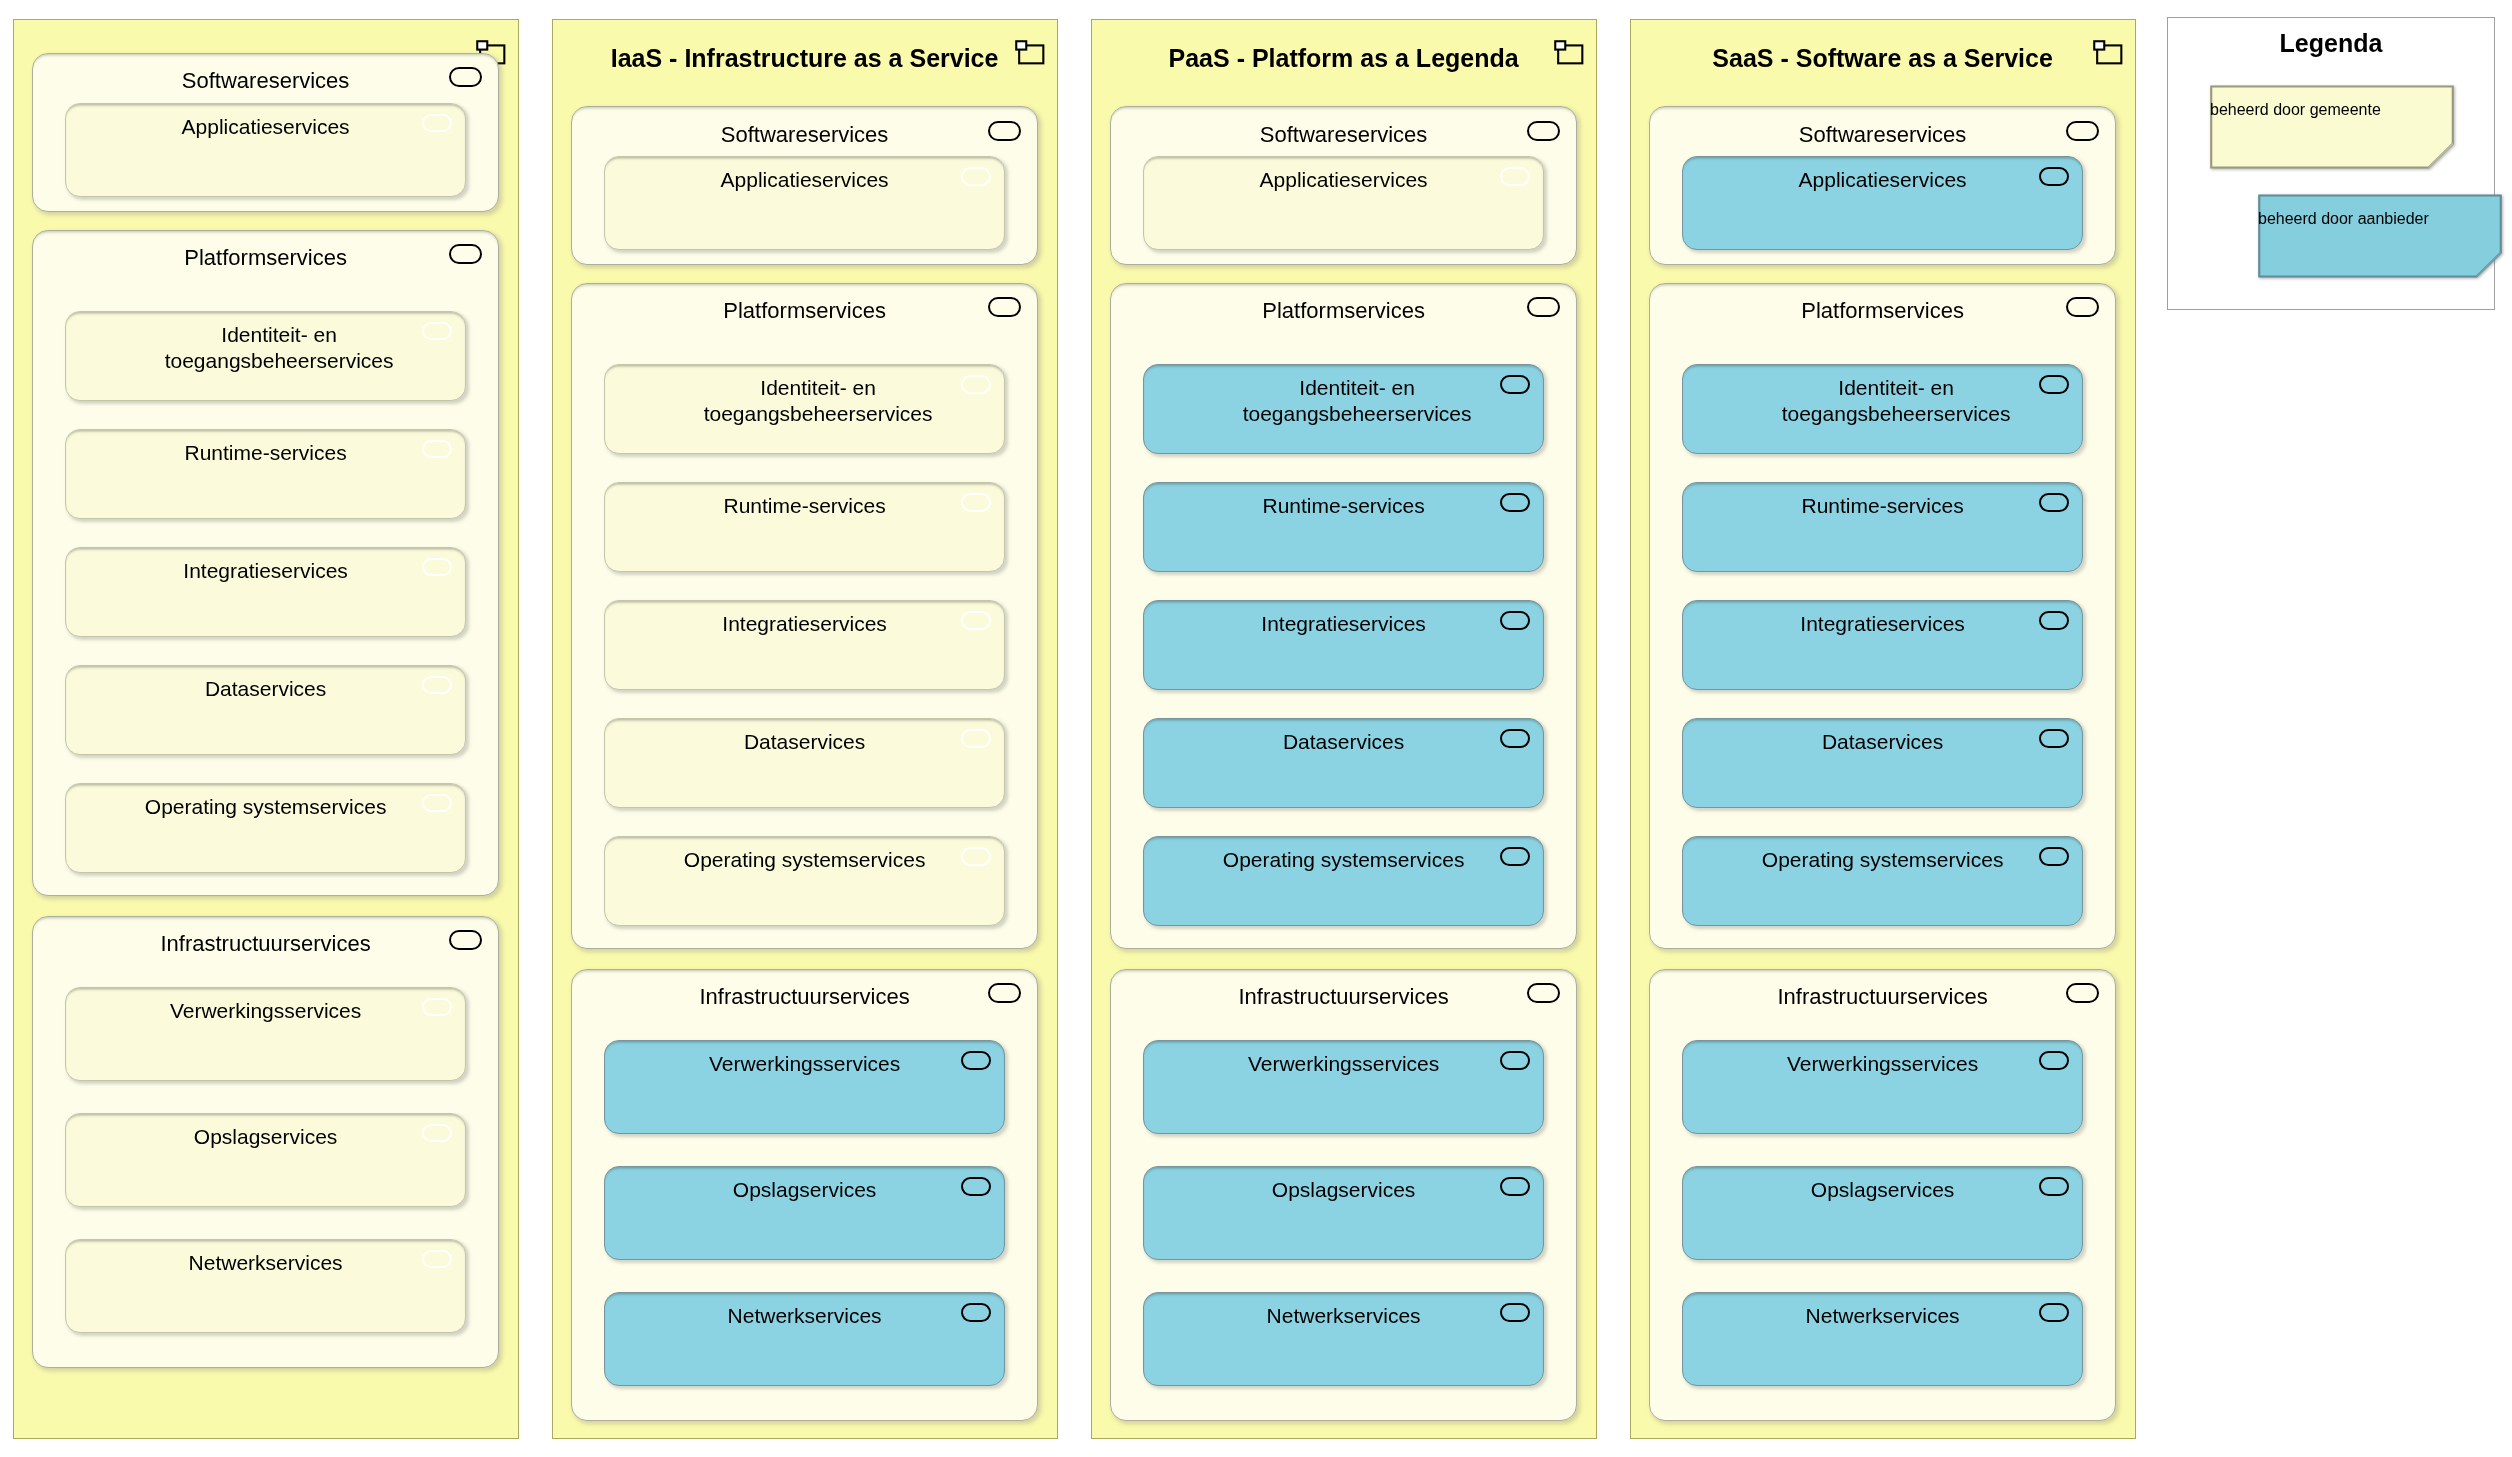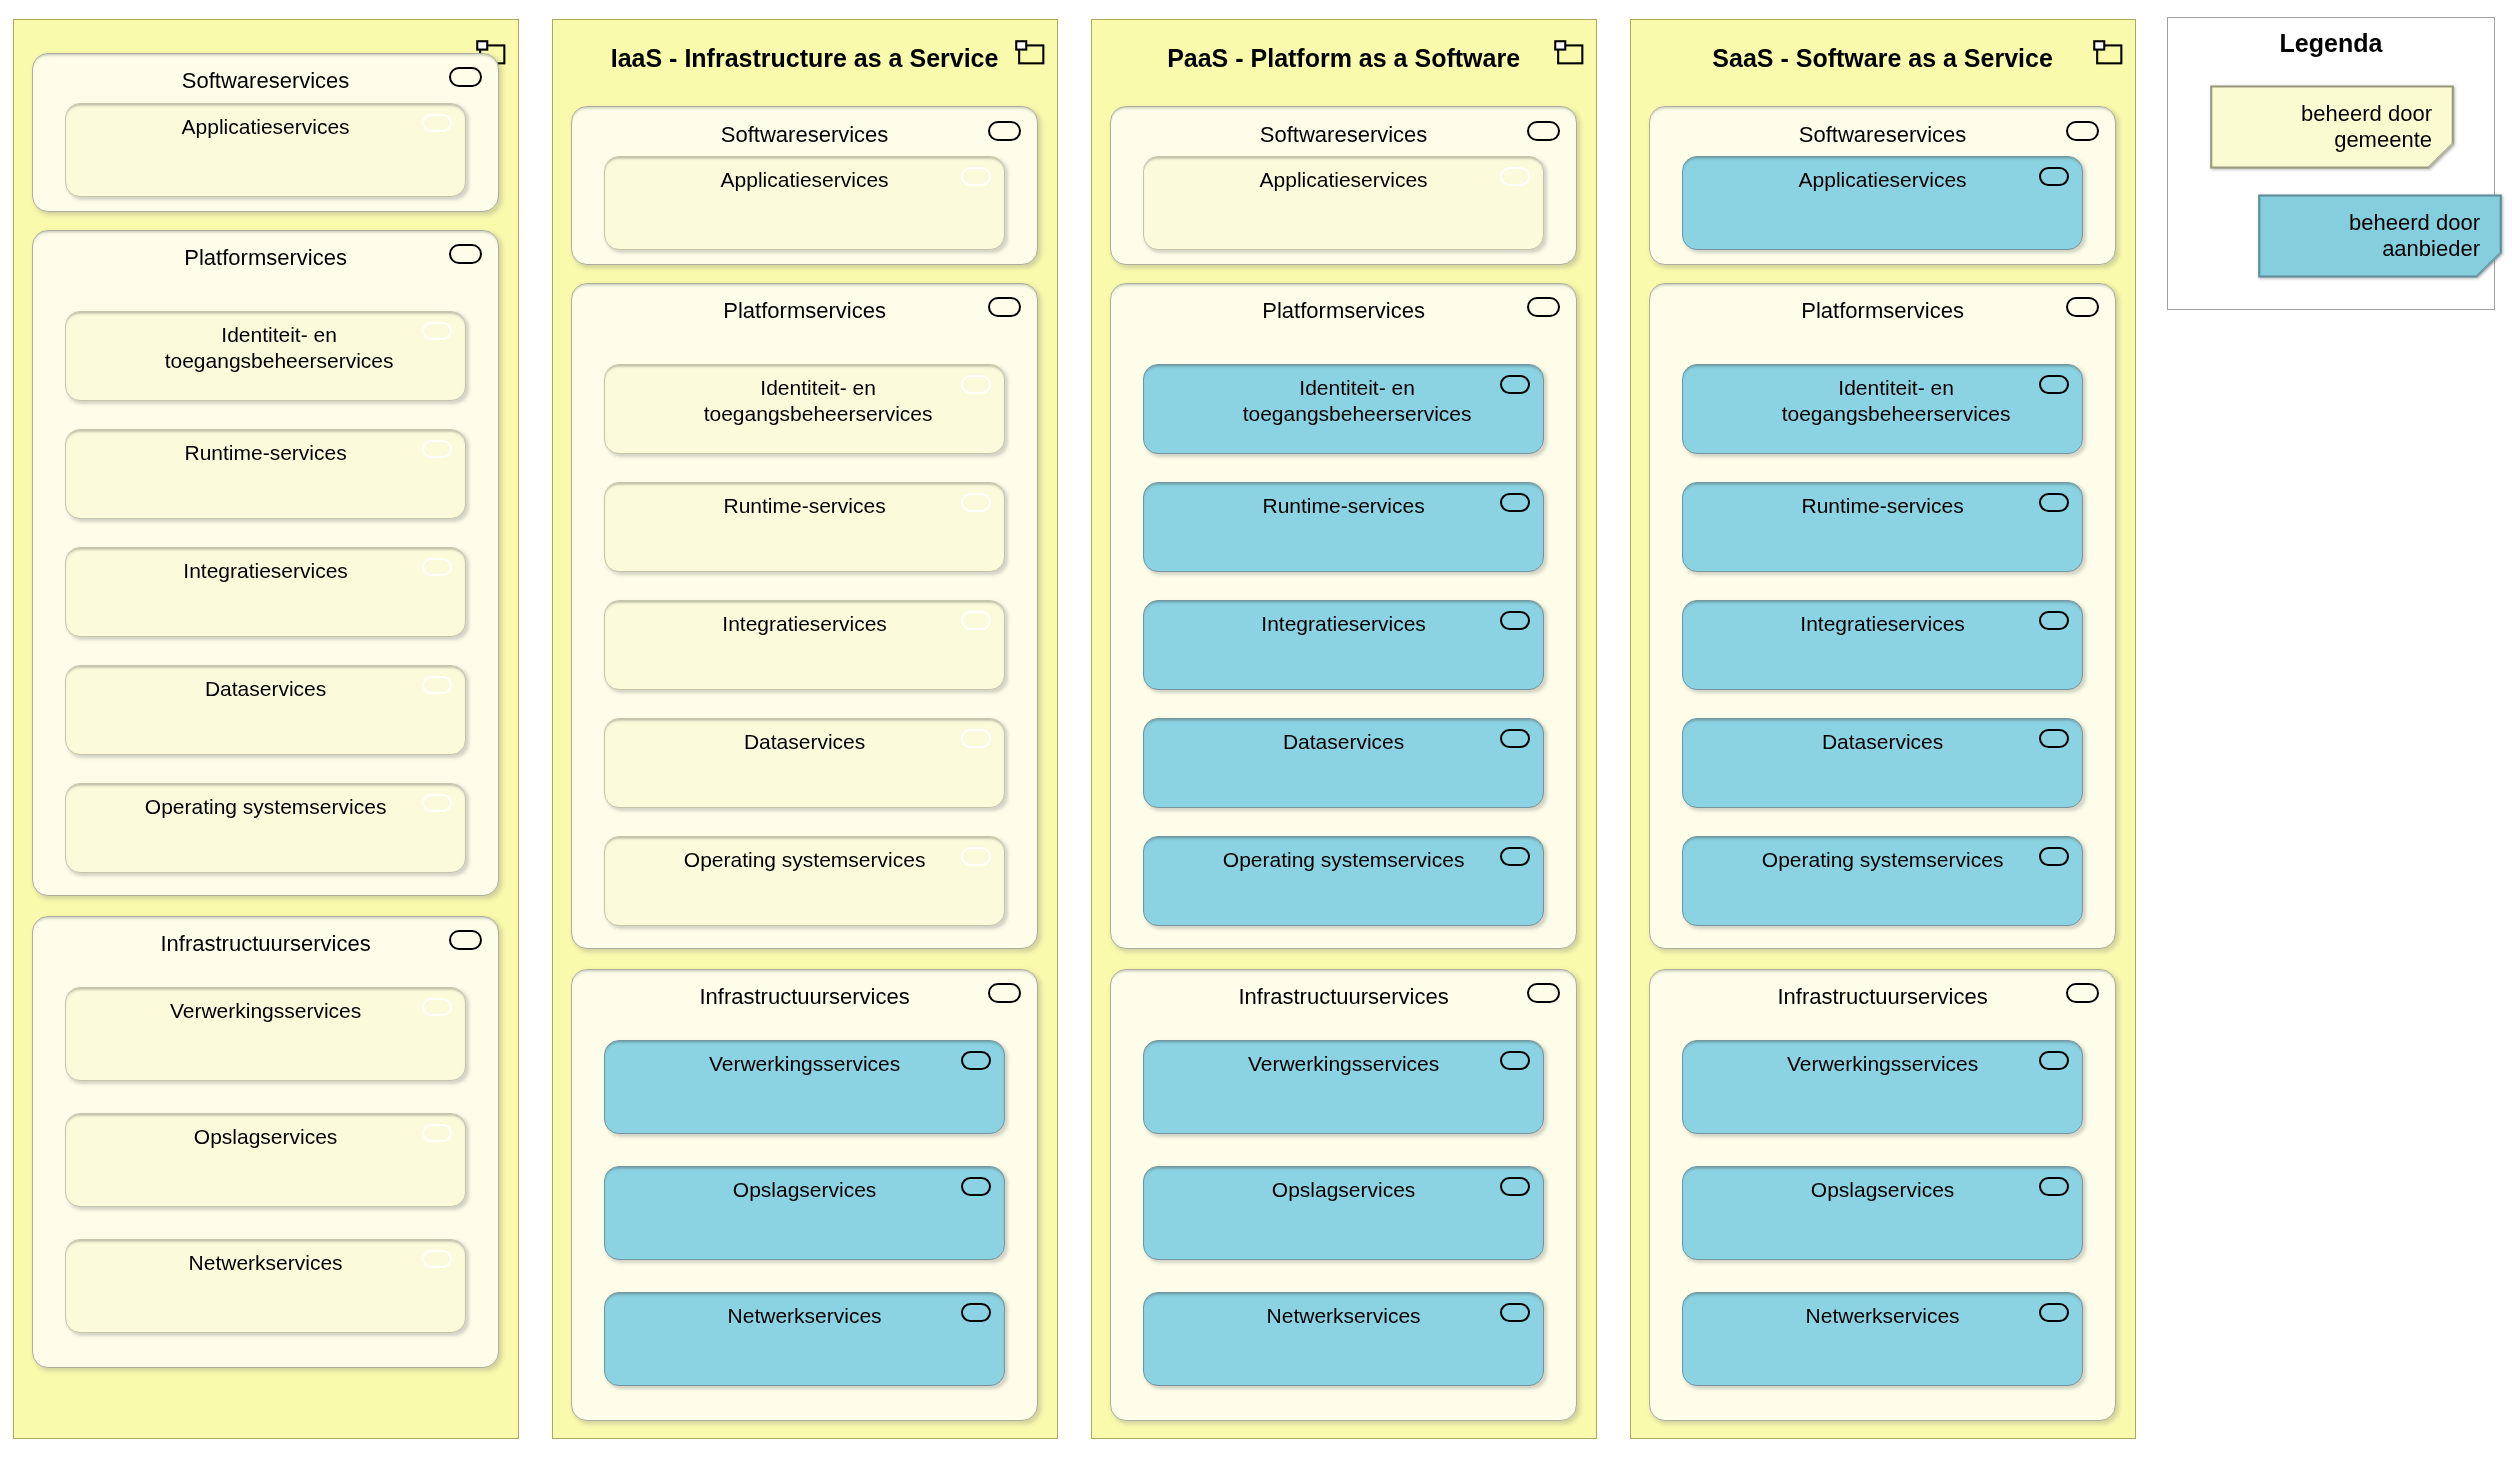--- a/index.html
+++ b/index.html
@@ -44,21 +44,21 @@
   .grp-infra .svc{margin-top:32px;}
   .grp-infra .grp-head + .svc{margin-top:30px;}
   
   .legend{position:absolute;left:2167px;top:16.7px;width:328px;height:293px;box-sizing:border-box;
     background:#fff;border:1.7px solid #A0A0A0;}
   .legend-title{margin:0;padding-top:11.7px;text-align:center;font-size:25px;font-weight:bold;}
   .note{position:absolute;left:42px;width:244px;height:84px;}
   .note-gemeente{top:67px;}
   .note-aanbieder{top:176px;margin-left:48px;}
   .note svg{position:absolute;left:0;top:0;filter:drop-shadow(1.7px 1.7px 1.7px rgba(110,110,110,.55));}
-  .note-label{position:absolute;top:16.7px;left:0;right:22px;text-align:right;font-size:22px;}
+  .note-label{position:absolute;top:16.7px;left:0;right:22px;text-align:left;font-size:16px;}
 </style>
 </head>
 <body>
 
 <div class="cols">
 
   <section class="col">
     <span class="view-icon">
       <svg width="30" height="25" viewBox="0 0 36 30">
           <rect x="5" y="6.5" width="29" height="21.5" fill="none" stroke="#000" stroke-width="2.5"></rect>
@@ -107,21 +107,21 @@
     </div>
     <div class="grp grp-infra">
       <div class="grp-head"><span class="grp-label">Infrastructuurservices</span><span class="pill pill-grp"></span></div>
       <div class="svc a"><span class="svc-label">Verwerkingsservices</span><span class="pill pill-svc"></span></div>
       <div class="svc a"><span class="svc-label">Opslagservices</span><span class="pill pill-svc"></span></div>
       <div class="svc a"><span class="svc-label">Netwerkservices</span><span class="pill pill-svc"></span></div>
     </div>
   </section>
 
   <section class="col">
-    <h1 class="col-title">PaaS - Platform as a Software</h1>
+    <h1 class="col-title">PaaS - Platform as a Legenda</h1>
     <span class="view-icon">
       <svg width="30" height="25" viewBox="0 0 36 30">
           <rect x="5" y="6.5" width="29" height="21.5" fill="none" stroke="#000" stroke-width="2.5"></rect>
           <rect x="1.5" y="1.5" width="12" height="10" fill="#fff" stroke="#000" stroke-width="2.5"></rect>
         </svg>
     </span>
     <div class="grp grp-software">
       <div class="grp-head"><span class="grp-label">Softwareservices</span><span class="pill pill-grp"></span></div>
       <div class="svc g"><span class="svc-label">Applicatieservices</span><span class="pill pill-svc"></span></div>
     </div>

